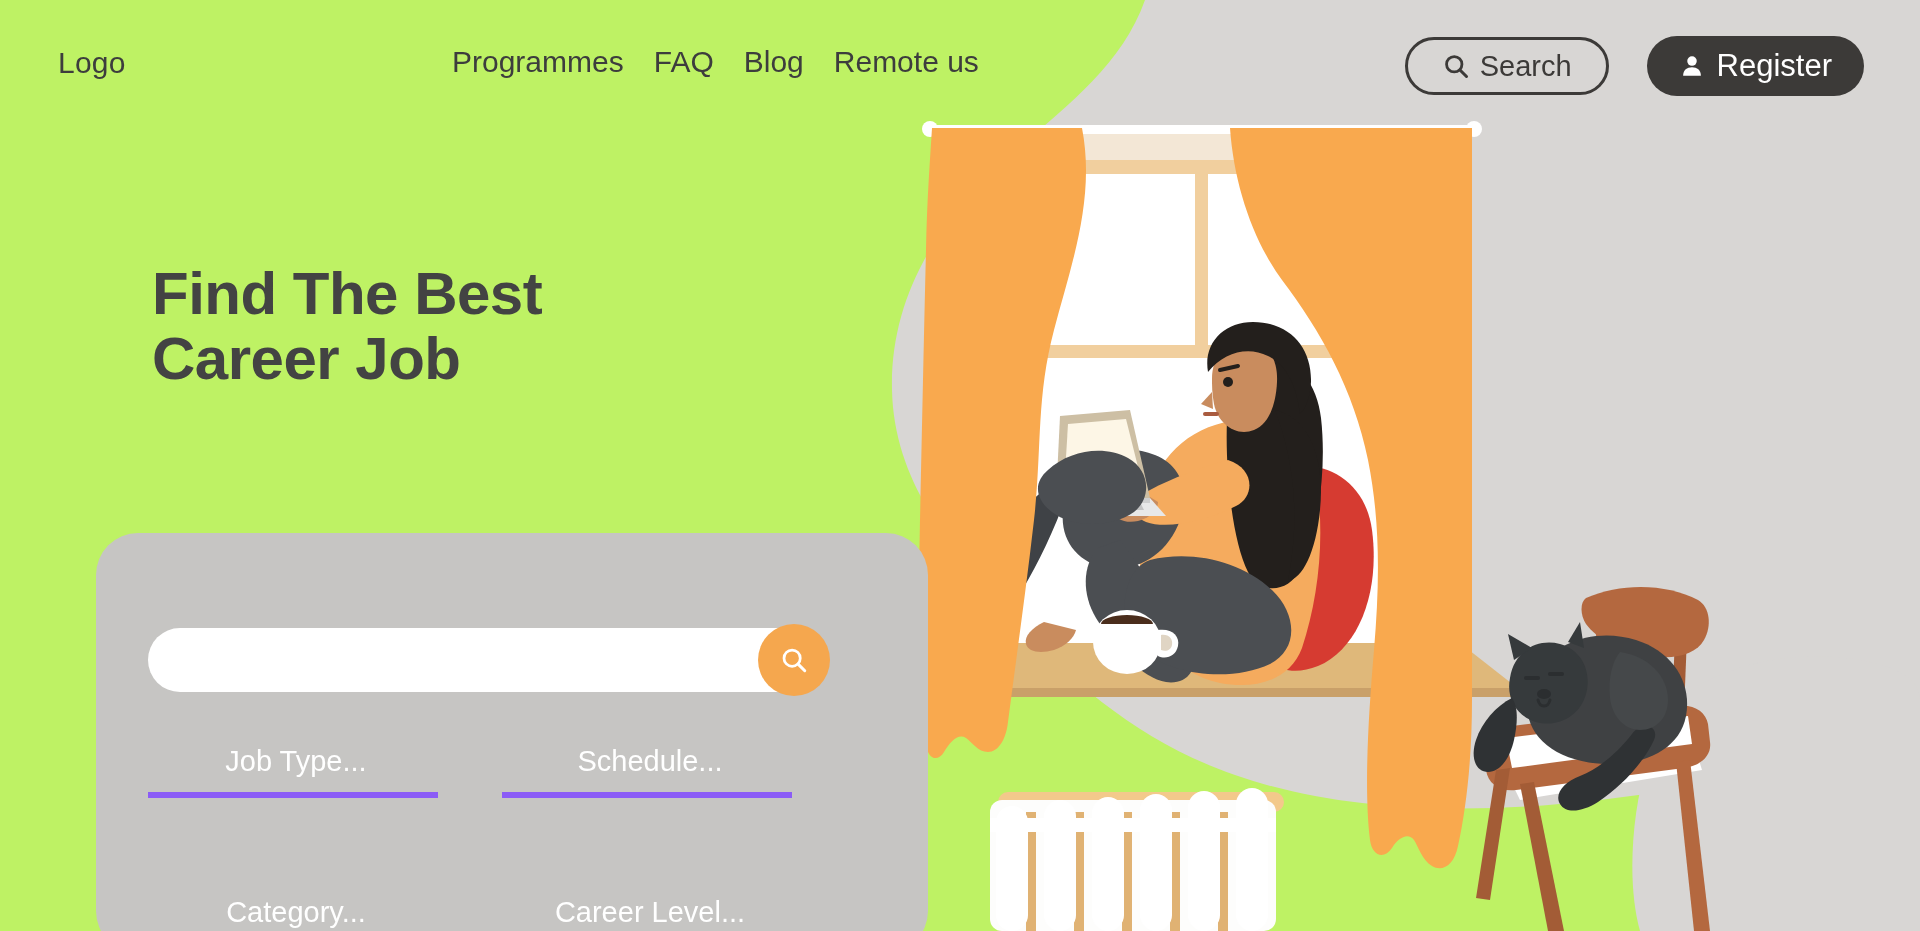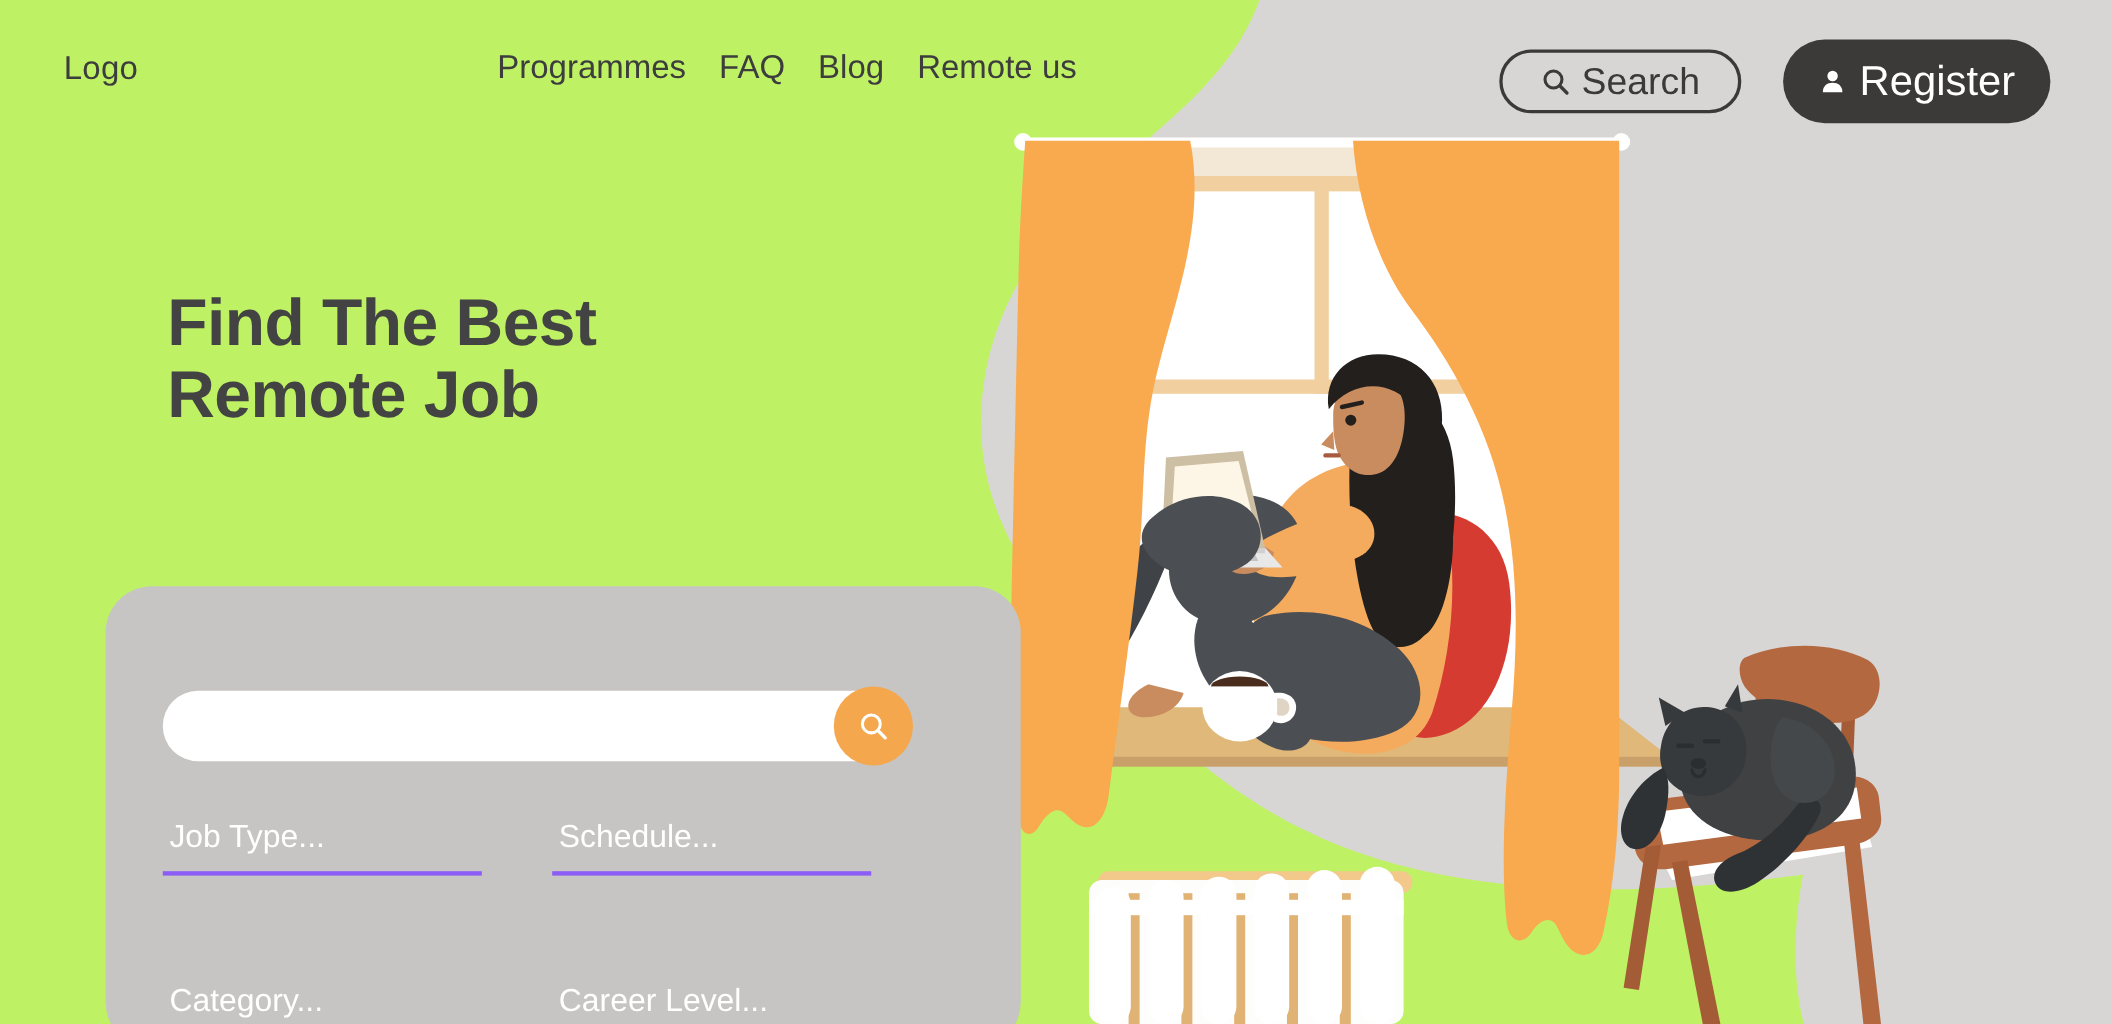--- a/index.html
+++ b/index.html
@@ -53,29 +53,29 @@
   }
   .nav-actions {
     position:absolute; right:56px; top:36px;
     display:flex; align-items:center; gap:38px;
   }
   .btn-search {
     display:flex; align-items:center; justify-content:center; gap:10px;
     height:58px; padding:0 34px;
     border:3px solid #3c3a38; border-radius:999px;
     background:transparent; color:#3c3a38;
-    font-size:34px; font-family:inherit;
+    font-size:29px; font-family:inherit;
     white-space:nowrap; cursor:pointer;
   }
   .btn-register {
     display:flex; align-items:center; justify-content:center; gap:12px;
-    height:76px; padding:0 32px;
+    height:60px; padding:0 32px;
     border:none; border-radius:999px;
     background:#3c3a38; color:#ffffff;
-    font-size:38px; font-family:inherit;
+    font-size:31px; font-family:inherit;
     white-space:nowrap; cursor:pointer;
   }
   .ico { display:block; }
 
   
   .headline {
     position:absolute; left:152px; top:262px;
     width:720px;
     font-size:60px; line-height:1.08;
     font-weight:bold; color:#434343;
@@ -119,23 +119,23 @@
     display:grid;
     grid-template-columns:290px 290px;
     column-gap:64px;
     row-gap:98px;
   }
   .filter {
     position:relative;
     border:none; background:transparent; outline:none;
     font-family:inherit; font-size:29px; color:#ffffff;
     padding:0 0 14px 6px;
-    border-bottom:4px solid #8b5cf6;
+    border-bottom:6px solid #8b5cf6;
     width:100%;
-    text-align:left;
+    text-align:center;
     cursor:pointer;
   }
   .filter::placeholder { color:#ffffff; opacity:1; }
 </style>
 </head>
 <body>
 
 <div id="page">
 
   <svg class="bg-blob" viewBox="0 0 1920 931" preserveAspectRatio="none">
@@ -306,21 +306,21 @@
           <path d="M3.8 21 C3.8 15.8 7.4 13.2 12 13.2 C16.6 13.2 20.2 15.8 20.2 21 Z" fill="#ffffff"></path>
         </svg>
         <span>Register</span>
       </button>
 
     </div>
   </nav>
 
   <h1 class="headline">
     <span>Find The Best</span>
-    <span>Remote Job</span>
+    <span>Career Job</span>
   </h1>
 
   <section class="search-card">
 
     <div class="search-bar">
       <button class="search-go">
         <svg class="ico" width="30" height="30" viewBox="0 0 24 24" fill="none">
           <circle cx="10.5" cy="10.5" r="6.5" stroke="#ffffff" stroke-width="2.2"></circle>
           <line x1="15.3" y1="15.3" x2="20.6" y2="20.6" stroke="#ffffff" stroke-width="2.4" stroke-linecap="round"></line>
         </svg>

